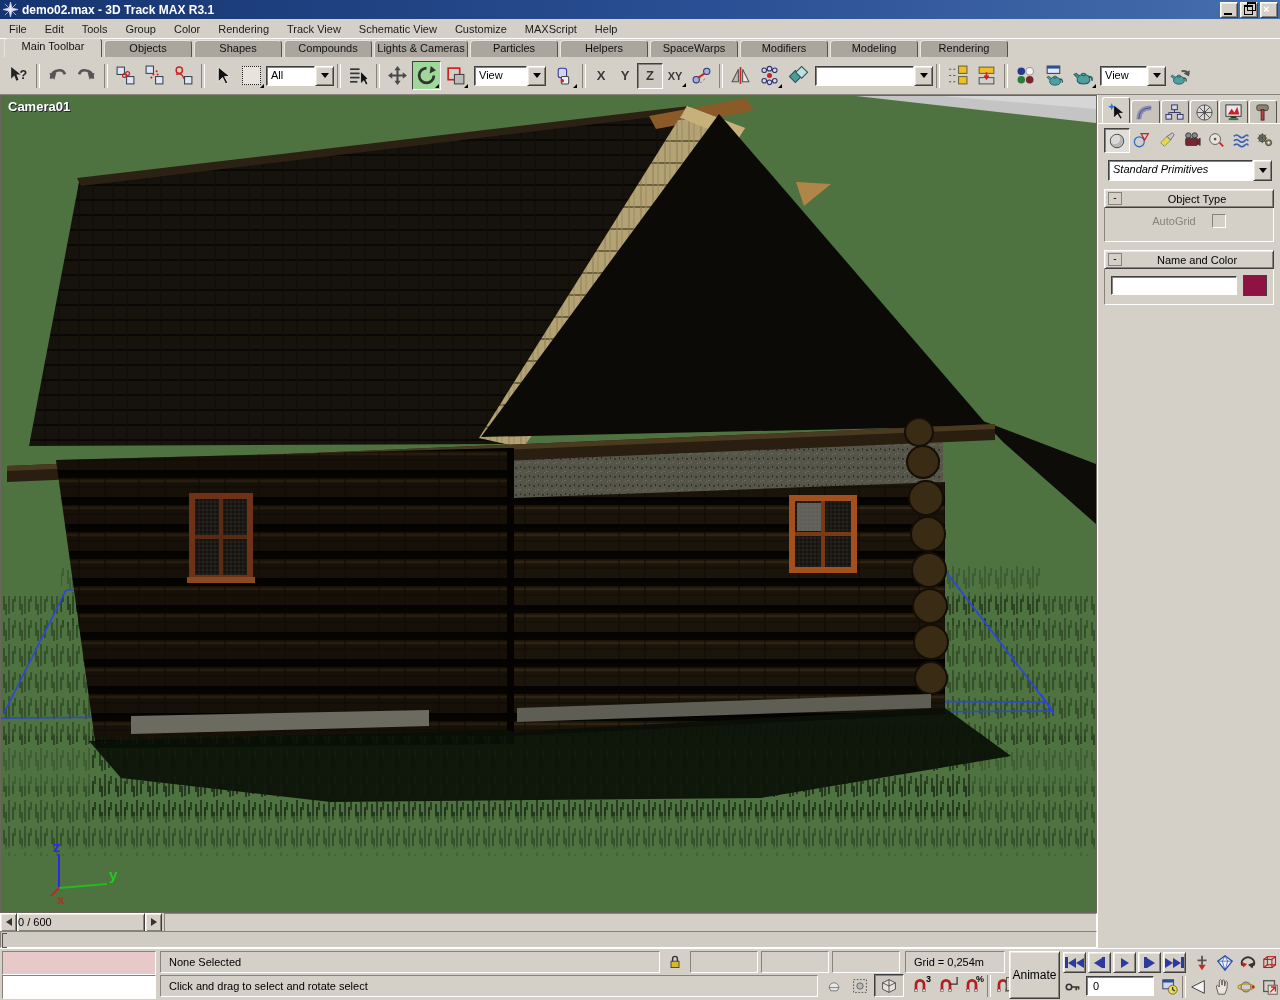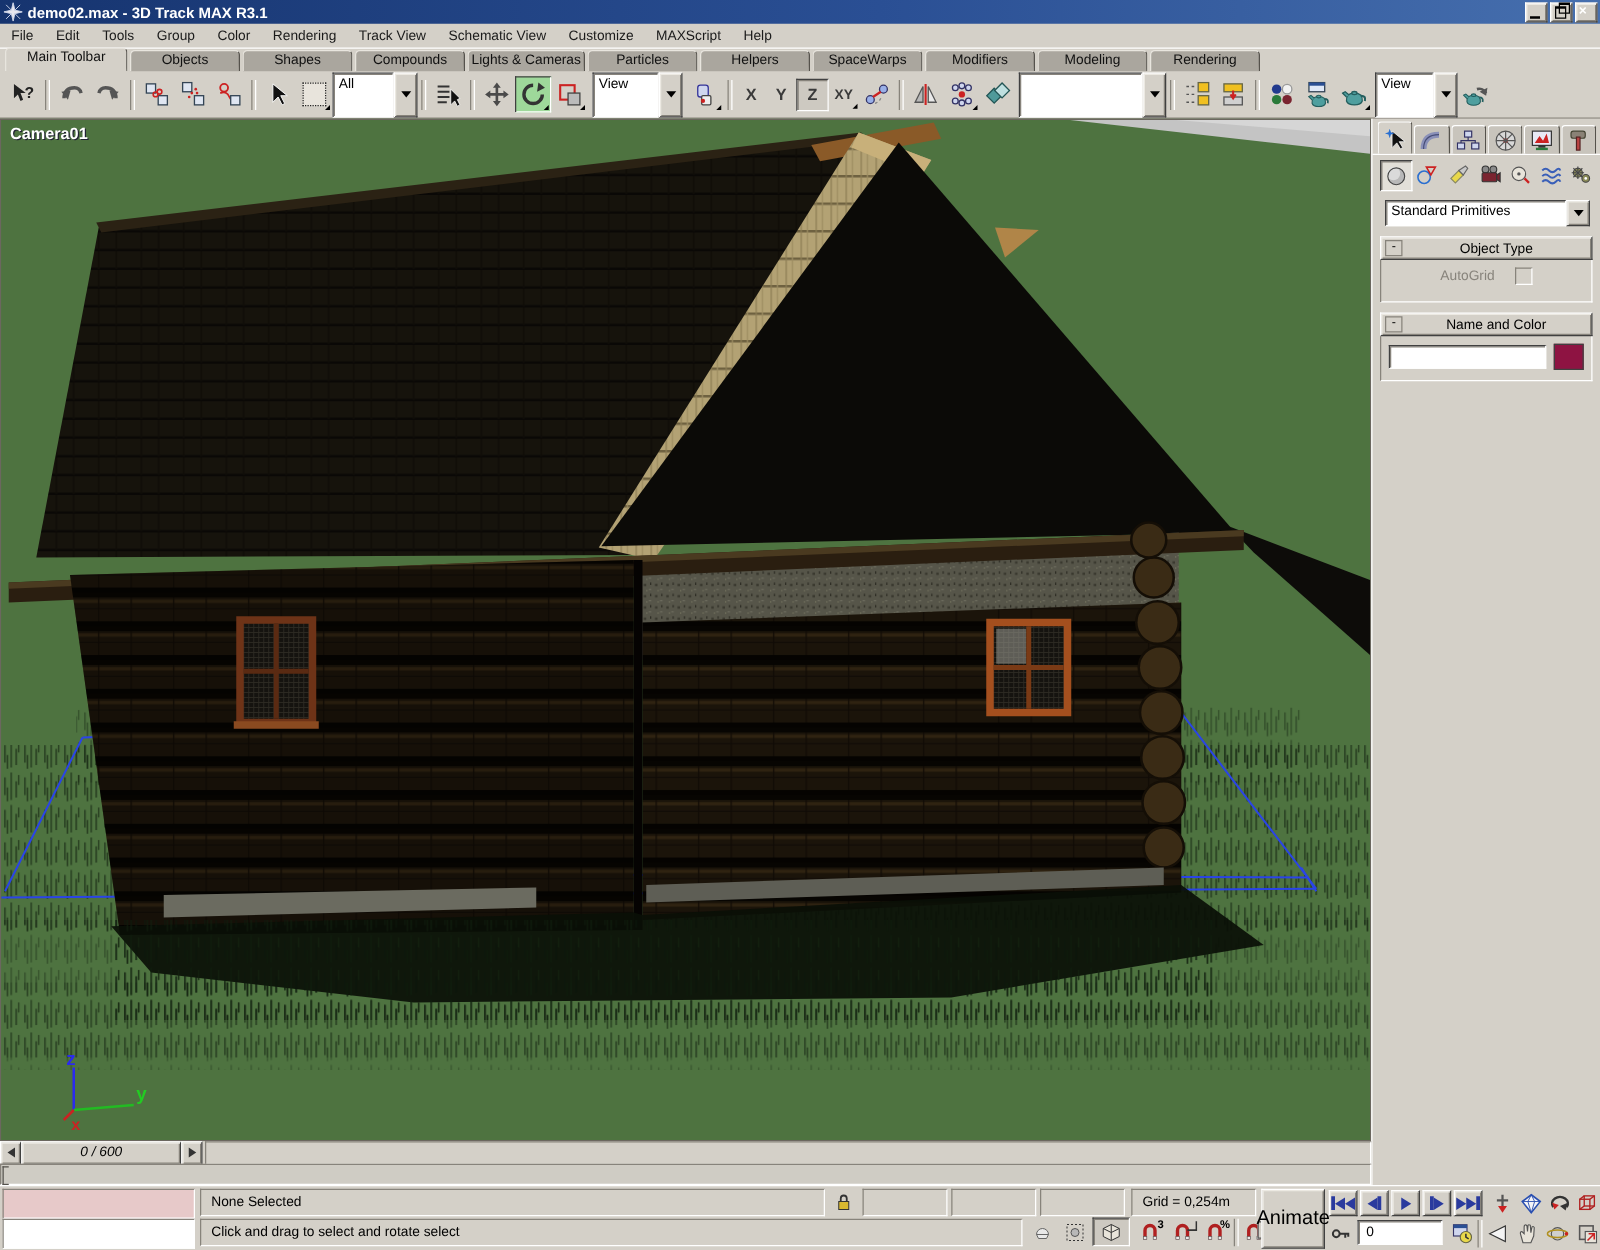--- a/index.html
+++ b/index.html
@@ -36,67 +36,67 @@
   .tab.active{height:18px;background:#d4d0c8;width:96px;font-weight:normal;}
   
   .toolbar{position:absolute;left:0;top:57px;width:1280px;height:38px;display:flex;align-items:center;
     padding-left:4px;box-sizing:border-box;border-bottom:1px solid #87837b;}
   .tbtn{width:27px;height:27px;flex:none;display:flex;align-items:center;justify-content:center;position:relative;background:transparent;border:1px solid transparent;}
   .tbtn svg{width:21px;height:21px;}
   .tbtn.active-green{background:#9ed89a;border:1px solid;border-color:#404040 #ffffff #ffffff #404040;}
   .axis-btn{width:24px;height:24px;font-weight:bold;font-size:13px;color:#3a3a3a;display:flex;align-items:center;justify-content:center;flex:none;}
   .flyout:after{content:"";position:absolute;right:1px;bottom:1px;border-left:4px solid transparent;border-bottom:4px solid #000;}
   .sep{width:2px;height:24px;margin:0 3px;flex:none;border-left:1px solid #87837b;border-right:1px solid #ffffff;}
-  .dd{display:flex;flex:none;height:36px;}
+  .dd{display:flex;flex:none;height:20px;}
   .dd .dval{background:#fff;border:1px solid;border-color:#404040 #fff #fff #404040;box-shadow:inset 1px 1px 0 #87837b;
       padding:2px 4px 0 4px;box-sizing:border-box;font-size:11px;}
   .dd .darr{width:17px;display:flex;align-items:center;justify-content:center;}
   .arrow-down{width:0;height:0;border:4px solid transparent;border-top:5px solid #000;margin-top:4px;}
   
   .viewport{position:absolute;left:0;top:95px;width:1097px;height:818px;background:#4e7340;border:1px solid #6b675f;box-sizing:border-box;}
   .vplabel{position:absolute;left:7px;top:3px;color:#fff;font-weight:bold;font-size:13px;z-index:5;
            text-shadow:1px 1px 0 #223;}
   
   .panel{position:absolute;left:1097px;top:95px;width:183px;height:853px;background:#d4d0c8;border-left:1px solid #ffffff;box-sizing:border-box;}
   .ptabs{display:flex;padding:2px 2px 0 4px;height:26px;align-items:flex-end;}
   .ptab{width:27px;height:22px;background:#c8c4bc;border:1px solid;border-color:#fff #55524c #55524c #fff;border-bottom:none;border-radius:3px 3px 0 0;margin-right:1px;display:flex;align-items:center;justify-content:center;}
   .ptab.active{height:25px;background:#d4d0c8;}
   .ptab svg{width:19px;height:19px;}
   .pcats{display:flex;padding:4px 2px 3px 6px;border-top:1px solid #fff;}
   .pcat{width:24px;height:23px;display:flex;align-items:center;justify-content:center;margin-right:1px;}
   .pcat svg{width:18px;height:18px;}
   .pcat.pressed{background:#e2dfd8;border:1px solid;border-color:#404040 #fff #fff #404040;}
-  .pdd{margin:4px 8px 6px 10px;}
+  .pdd{margin:4px 8px 6px 10px;font-style:italic;}
   .rollout{margin:8px 6px 0 6px;}
   .rhead{height:17px;display:flex;align-items:center;padding:0 3px;}
   .rminus{width:12px;height:11px;font-size:10px;line-height:9px;text-align:center;margin-right:2px;background:#d4d0c8;border:1px solid #87837b;flex:none;}
   .rtitle{flex:1;text-align:center;font-size:11px;}
   .rbody{border:1px solid;border-color:#87837b #fff #fff #87837b;border-top:none;padding:6px 6px 8px 6px;}
   .autogrid-row{display:flex;justify-content:center;align-items:center;color:#87837b;margin-bottom:5px;gap:16px;}
   .checkbox{width:12px;height:12px;background:#d4d0c8;border:1px solid;border-color:#87837b #fff #fff #87837b;}
   .obj-grid{display:grid;grid-template-columns:1fr 1fr;gap:5px 7px;}
   .obtn{height:21px;display:flex;align-items:center;justify-content:center;font-size:11px;}
   .namecolor-row{display:flex;gap:6px;align-items:center;}
   .name-field{flex:1;height:17px;}
   .swatch{width:22px;height:19px;border:1px solid #404040;flex:none;}
   
   .timeline{position:absolute;left:0;top:913px;width:1097px;height:18px;background:#d4d0c8;display:flex;align-items:center;}
   .tl-arrow{width:15px;height:17px;display:flex;align-items:center;justify-content:center;flex:none;}
-  .tl-slider{width:126px;height:17px;text-align:center;line-height:16px;flex:none;font-style:italic;}
+  .tl-slider{width:126px;height:17px;line-height:16px;flex:none;}
   .tl-track{flex:1;height:17px;margin-left:2px;}
   .trackbar{position:absolute;left:0;top:931px;width:1097px;height:17px;background:#cfccc4;border:1px solid;border-color:#87837b #fff #fff #87837b;box-sizing:border-box;}
   .tb-bracket{position:absolute;left:1px;top:1px;width:4px;height:13px;border:1px solid #55524c;border-right:none;}
   
   .bottombar{position:absolute;left:0;top:948px;width:1280px;height:52px;background:#d4d0c8;border-top:1px solid #fff;}
   .pinkbox{position:absolute;left:2px;top:2px;width:152px;height:22px;background:#e7c9c9;}
   .whitebox{position:absolute;left:2px;top:26px;width:152px;height:22px;background:#ffffff;}
   .stfield{position:absolute;height:22px;box-sizing:border-box;padding:4px 6px 0 8px;font-size:11px;overflow:hidden;white-space:nowrap;}
   .sbtn{position:absolute;display:flex;align-items:center;justify-content:center;box-sizing:border-box;}
   .sbtn svg{width:16px;height:16px;}
-  .animate-btn{position:absolute;left:1009px;top:2px;width:49px;height:46px;display:flex;align-items:center;justify-content:center;font-size:16px;}
+  .animate-btn{position:absolute;left:1009px;top:2px;width:49px;height:46px;display:flex;align-items:center;justify-content:center;font-size:12px;}
   
   .pb{position:absolute;display:flex;align-items:center;justify-content:center;box-sizing:border-box;}
   .tri-r{width:0;height:0;border:5px solid transparent;border-left:8px solid #2a3a9e;border-right:none;}
   .tri-l{width:0;height:0;border:5px solid transparent;border-right:8px solid #2a3a9e;border-left:none;}
   .bar-v{width:3px;height:11px;background:#2a3a9e;}
   .framefield{position:absolute;left:1086px;top:27px;width:68px;height:20px;padding:3px 0 0 6px;box-sizing:border-box;}
   .navbtn{position:absolute;width:23px;height:22px;display:flex;align-items:center;justify-content:center;}
   .navbtn svg{width:18px;height:18px;}
   .vsep{position:absolute;width:2px;height:22px;border-left:1px solid #87837b;border-right:1px solid #fff;}
 </style>

